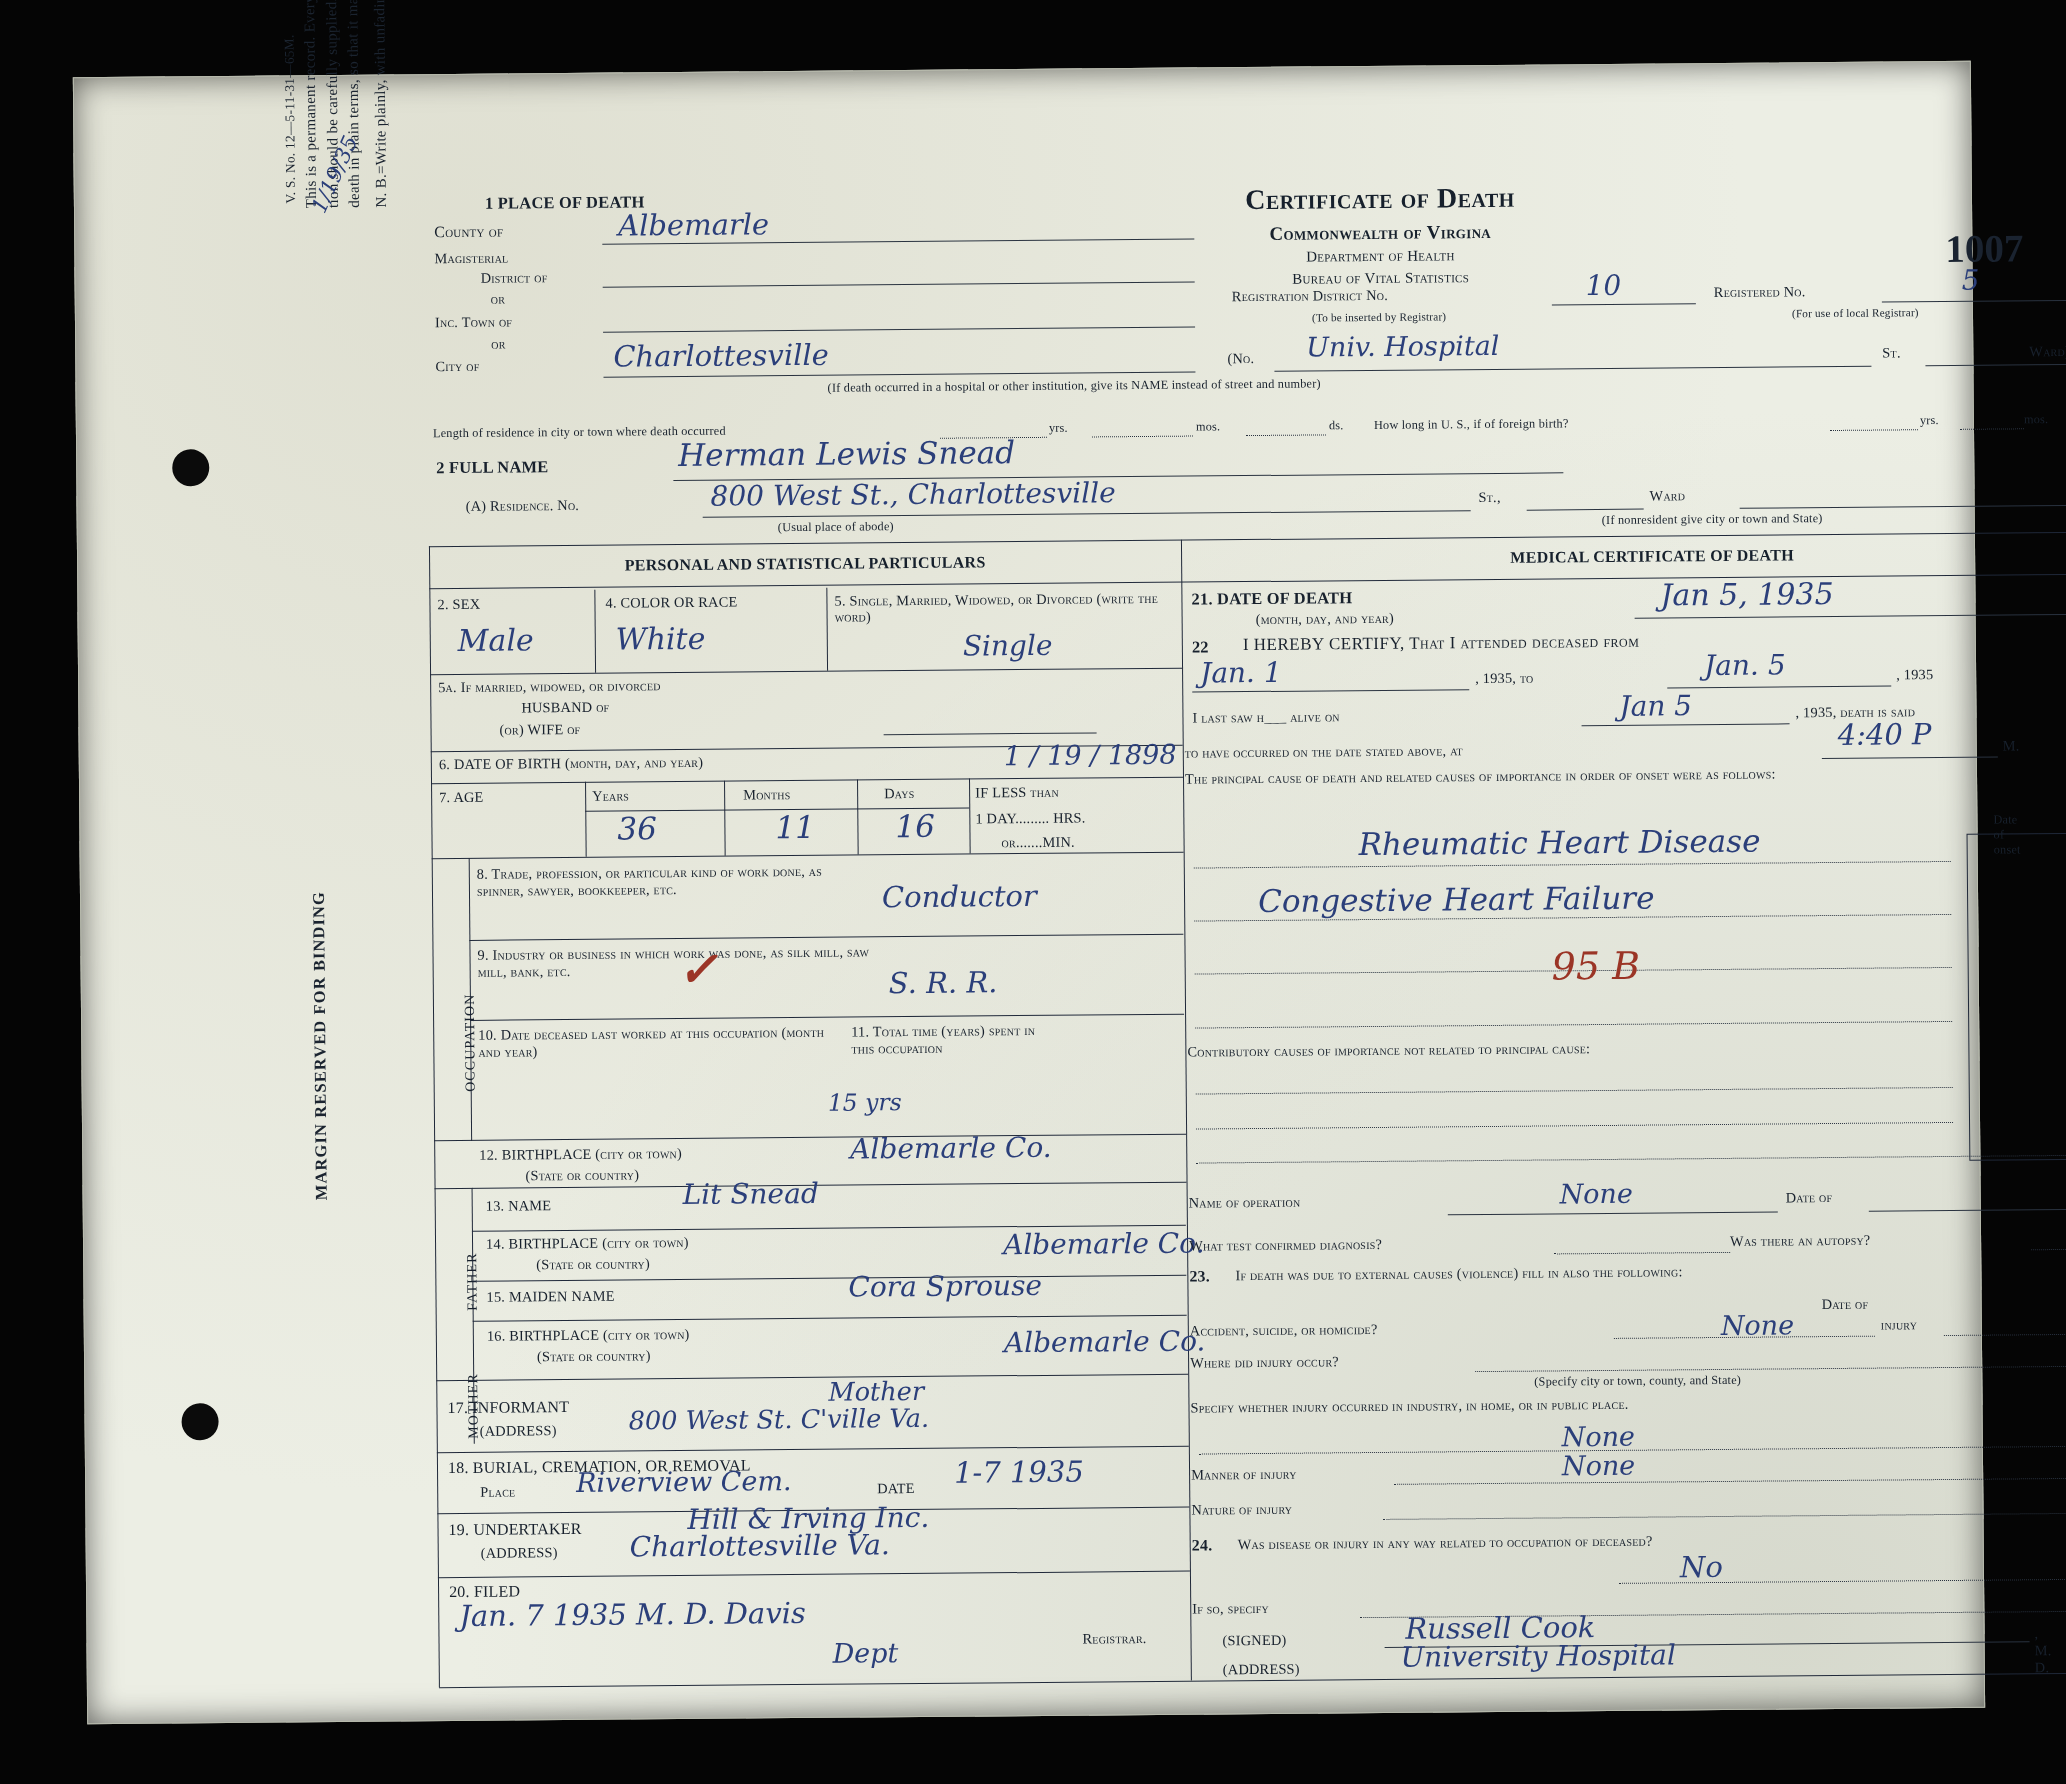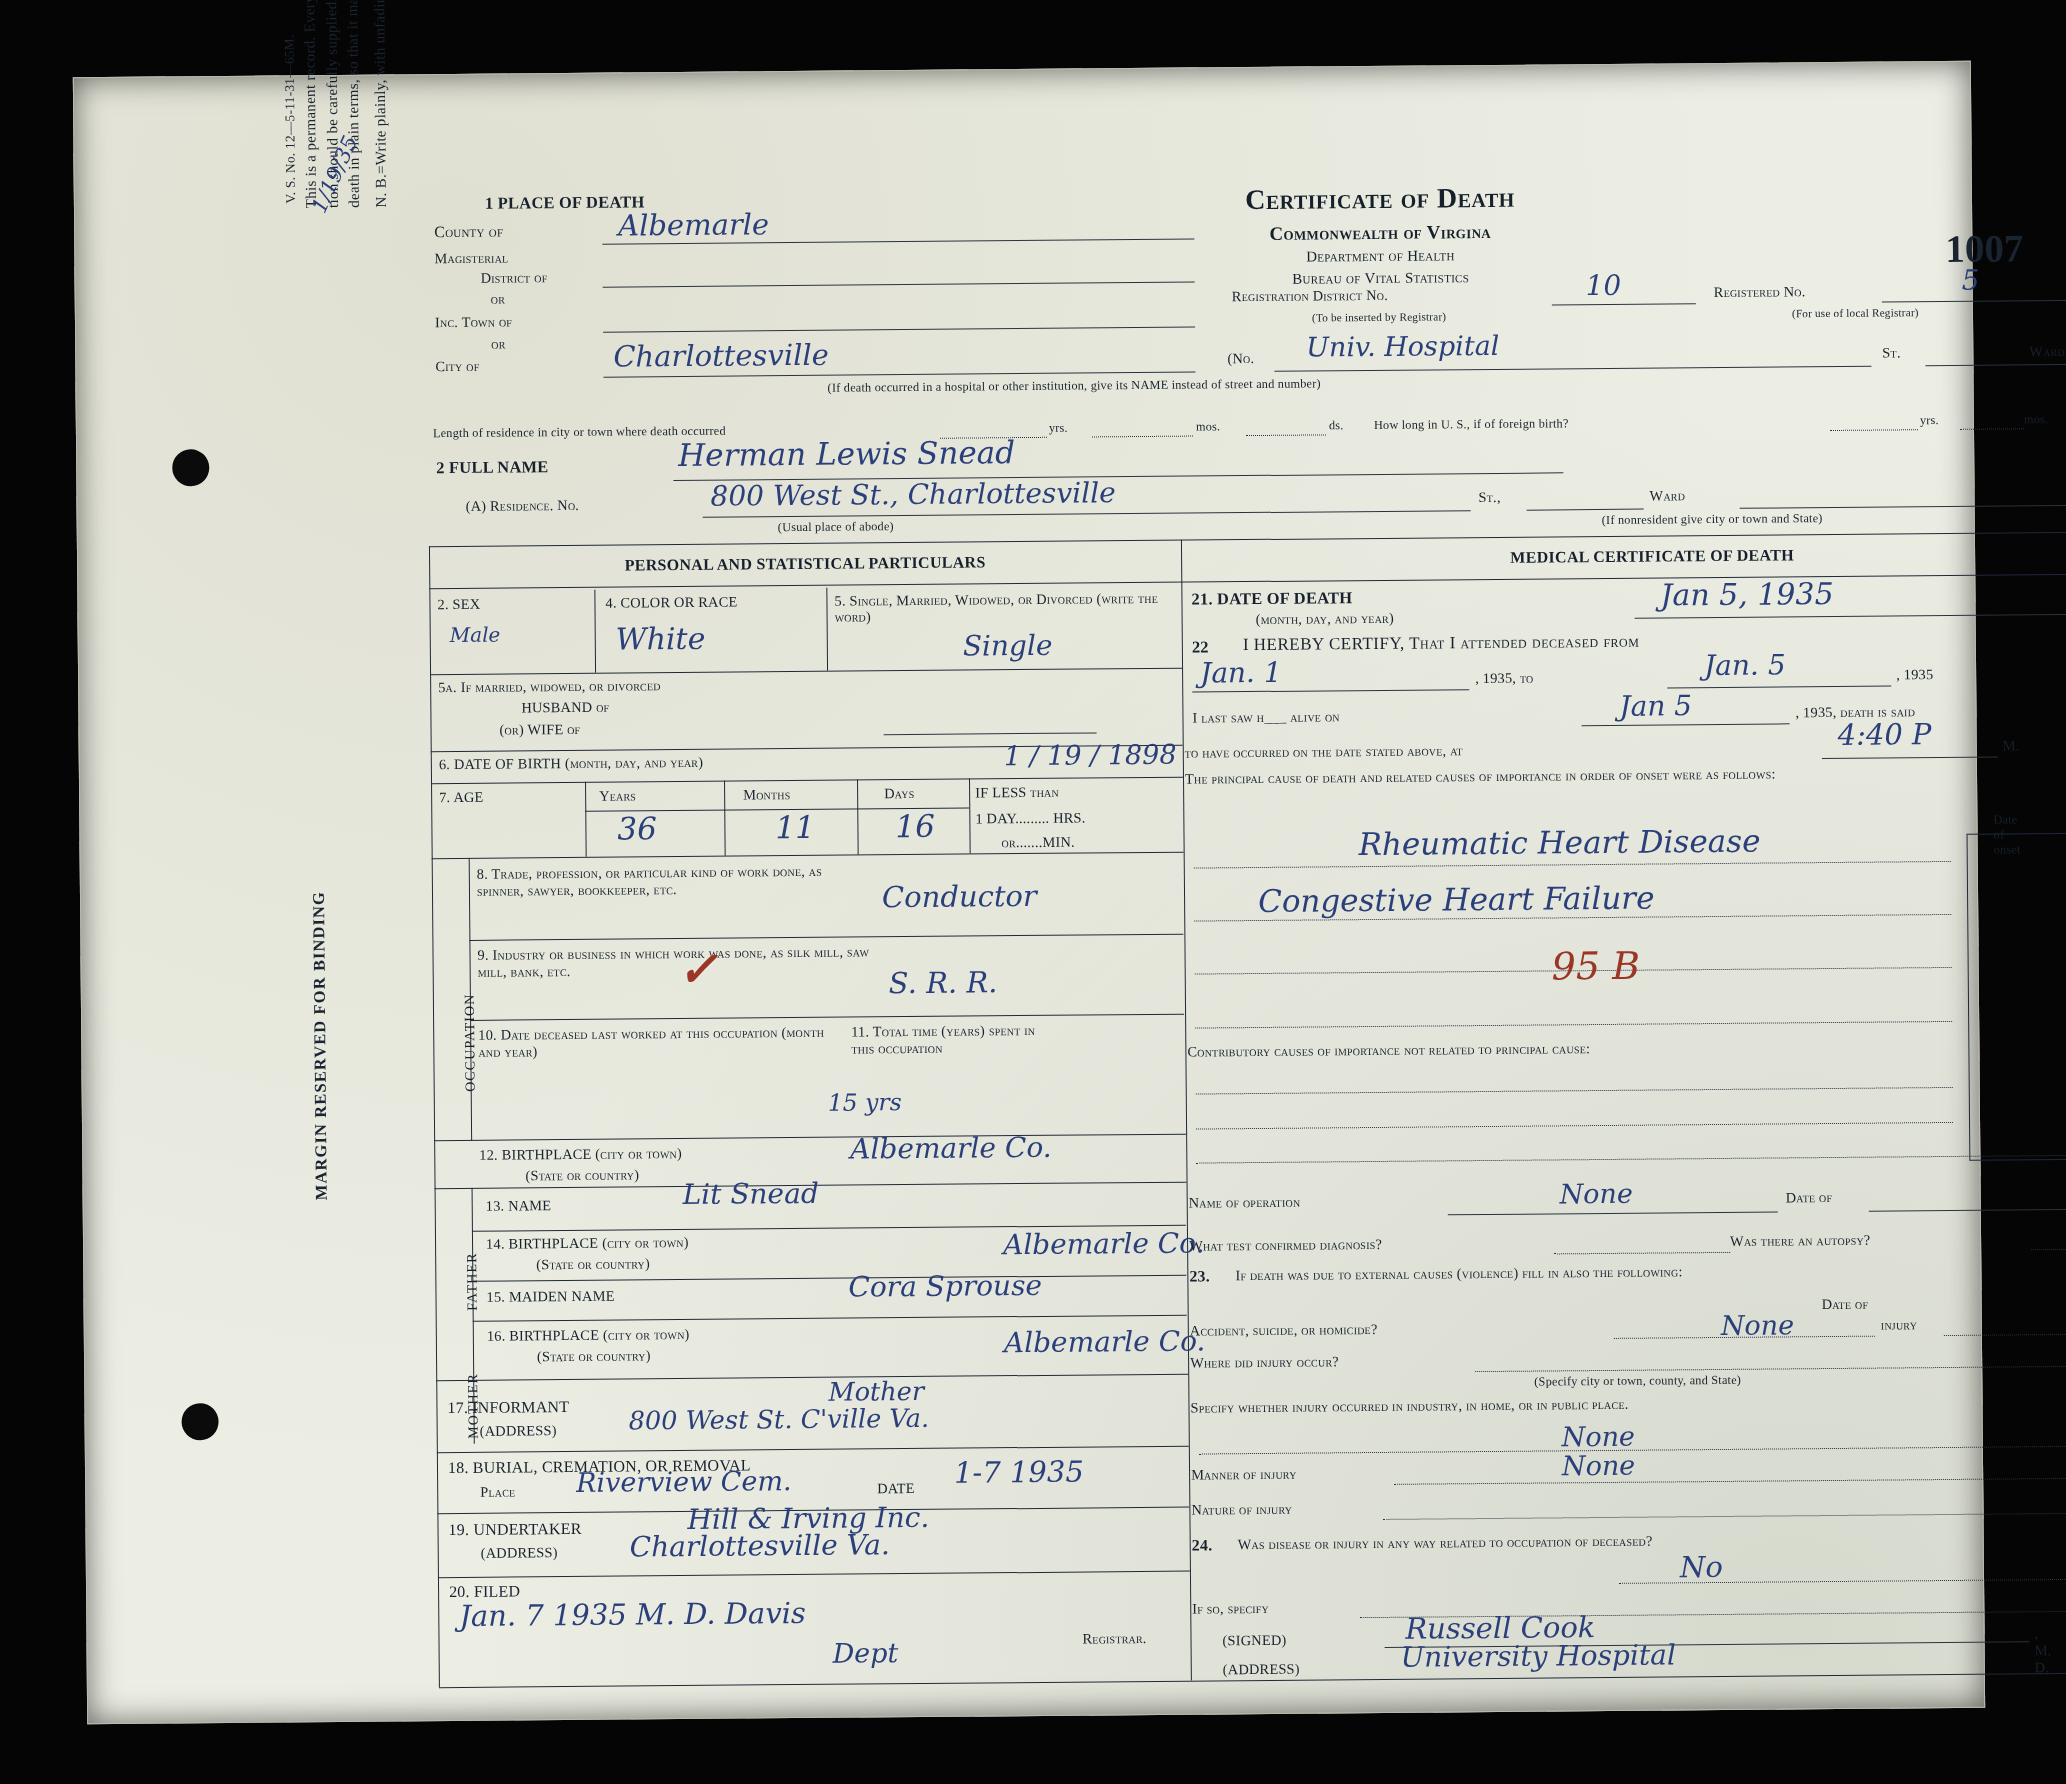--- a/index.html
+++ b/index.html
@@ -142,41 +142,41 @@
       <div class="hline thick" style="left:176px;top:498px;width:1695px;"></div>
       <div class="vline thick" style="left:176px;top:456px;height:1141px;"></div>
       <div class="vline thick" style="left:928px;top:456px;height:1141px;"></div>
 
       <div class="hline thick" style="left:176px;top:1597px;width:1695px;"></div>
 
       <div class="sectitle sc" style="left:176px;top:468px;width:752px;">PERSONAL AND STATISTICAL PARTICULARS</div>
       <div class="sectitle sc" style="left:928px;top:468px;width:942px;">MEDICAL CERTIFICATE OF DEATH</div>
 
       <div class="lbl sc" style="left:184px;top:506px;">2.  SEX</div>
-      <div class="hand" style="left:196px;top:533px;font-size:20px;">Male</div>
+      <div class="hand" style="left:204px;top:533px;font-size:30px;">Male</div>
       <div class="vline" style="left:341px;top:501px;height:83px;"></div>
       <div class="lbl sc" style="left:352px;top:506px;">4.  COLOR OR RACE</div>
       <div class="hand" style="left:362px;top:533px;font-size:30px;">White</div>
       <div class="vline" style="left:573px;top:501px;height:83px;"></div>
       <div class="lbl sc" style="left:581px;top:506px;width:330px;position:absolute;white-space:normal;line-height:1.12;">5.  Single, Married, Widowed, or Divorced (write the word)</div>
       <div class="hand" style="left:709px;top:544px;font-size:28px;">Single</div>
       <div class="hline" style="left:176px;top:584px;width:752px;"></div>
 
       <div class="lbl sc" style="left:184px;top:589px;">5a.  If married, widowed, or divorced</div>
       <div class="lbl sc" style="left:267px;top:610px;">HUSBAND of</div>
       <div class="lbl sc" style="left:245px;top:632px;">(or) WIFE of</div>
       <div class="rule" style="left:629px;top:648px;width:213px;"></div>
       <div class="hline" style="left:176px;top:661px;width:752px;"></div>
 
       <div class="lbl sc" style="left:184px;top:666px;">6.  DATE OF BIRTH (month, day, and year)</div>
       <div class="hand" style="left:749px;top:655px;font-size:27px;">1 / 19 / 1898</div>
       <div class="hline" style="left:176px;top:693px;width:752px;"></div>
 
       <div class="lbl sc" style="left:184px;top:699px;">7.  AGE</div>
-      <div class="lbl sc" style="left:344px;top:699px;">Years</div>
+      <div class="lbl sc" style="left:337px;top:699px;">Years</div>
       <div class="lbl sc" style="left:488px;top:699px;">Months</div>
       <div class="lbl sc" style="left:629px;top:699px;">Days</div>
       <div class="lbl sc" style="left:720px;top:699px;">IF LESS than</div>
       <div class="lbl sc" style="left:720px;top:725px;">1 DAY......... HRS.</div>
       <div class="lbl sc" style="left:746px;top:749px;">or.......MIN.</div>
       <div class="hline" style="left:330px;top:722px;width:384px;"></div>
       <div class="vline" style="left:330px;top:693px;height:75px;"></div>
       <div class="vline" style="left:469px;top:693px;height:75px;"></div>
       <div class="vline" style="left:602px;top:693px;height:75px;"></div>
       <div class="vline" style="left:714px;top:693px;height:75px;"></div>

